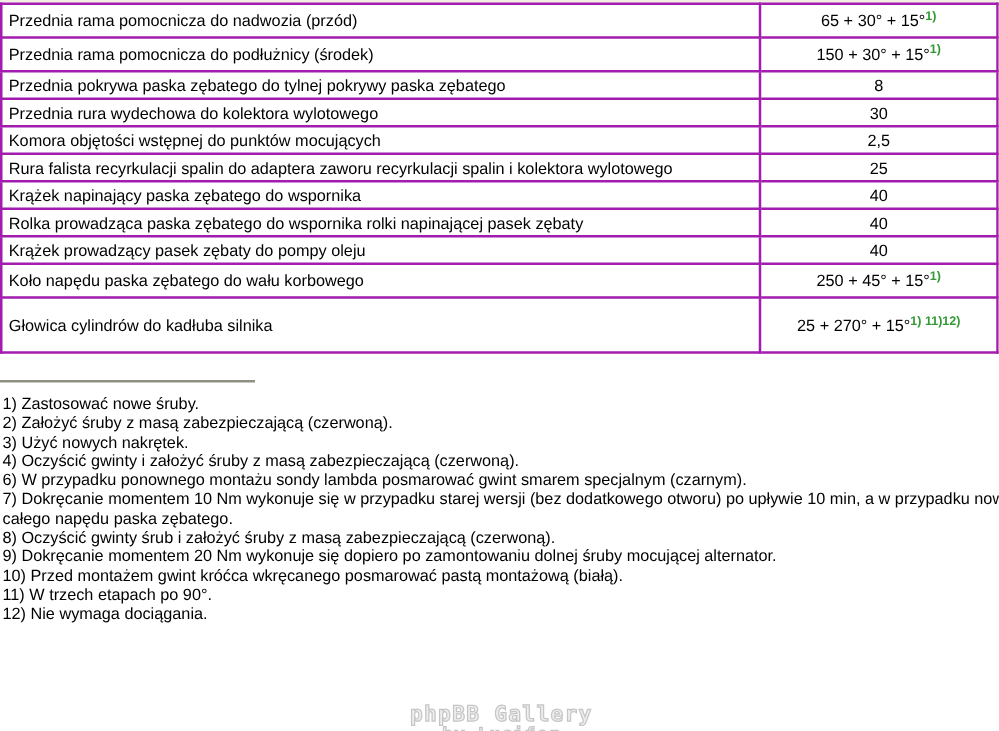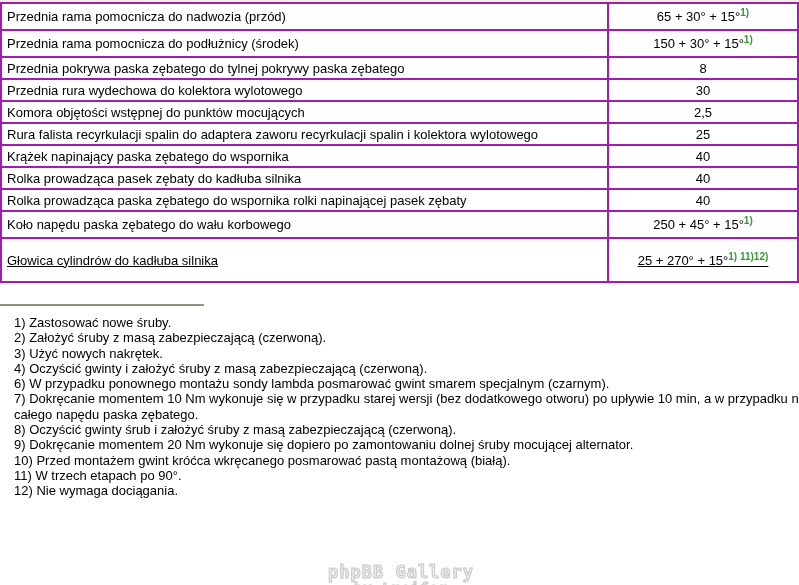--- a/index.html
+++ b/index.html
@@ -23,38 +23,38 @@
     font-size: 13px;
     padding: 0 5px;
     color: #000;
     vertical-align: middle;
     overflow: hidden;
   }
   td.cell-label { white-space: nowrap; }
   td.cell-value { width: 178px; text-align: center; white-space: nowrap; margin-top: 12px; }
   tr.t-row { height: 22px; }
   tr.t-row.has-sup { height: 27px; }
-  tr.t-row.tall { height: 44px; text-decoration: underline; }
+  tr.t-row.tall { height: 44px; }
   .cell-value sup {
     color: #339933;
     font-weight: bold;
     font-size: 10px;
     line-height: 0;
     vertical-align: super;
     letter-spacing: 0px;
   }
 
   .sep {
     width: 204px;
     height: 2px;
     background: #8f8f82;
     margin: 21px 0 9px 0;
   }
 
-  .footnotes { font-size: 13px; line-height: 15.3px; padding-left: 14px; }
+  .footnotes { font-size: 13px; line-height: 15.3px; padding-left: 2px; }
   .fn-line { white-space: nowrap; }
 
   .watermark {
     position: absolute;
     left: 328px;
     top: 562px;
     font-family: "DejaVu Sans Mono", monospace;
     font-weight: bold;
     color: #efefef;
     -webkit-text-stroke: 1px #c6c6c6;
@@ -93,25 +93,25 @@
   </tr>
       <tr class="t-row">
     <td class="cell-label">Rura falista recyrkulacji spalin do adaptera zaworu recyrkulacji spalin i kolektora wylotowego</td>
     <td class="cell-value"><span>25</span></td>
   </tr>
       <tr class="t-row">
     <td class="cell-label">Krążek napinający paska zębatego do wspornika</td>
     <td class="cell-value"><span>40</span></td>
   </tr>
       <tr class="t-row">
-    <td class="cell-label">Rolka prowadząca pasek zębaty do kadłuba silnika</td>
+    <td class="cell-label">Rolka prowadząca paska zębatego do wspornika rolki napinającej pasek zębaty</td>
     <td class="cell-value"><span>40</span></td>
   </tr>
       <tr class="t-row">
-    <td class="cell-label">Rolka prowadząca paska zębatego do wspornika rolki napinającej pasek zębaty</td>
+    <td class="cell-label">Krążek prowadzący pasek zębaty do pompy oleju</td>
     <td class="cell-value"><span>40</span></td>
   </tr>
       <tr class="t-row has-sup">
     <td class="cell-label">Koło napędu paska zębatego do wału korbowego</td>
     <td class="cell-value"><span>250 + 45° + 15°</span><sup>1)</sup></td>
   </tr>
       <tr class="t-row has-sup tall">
     <td class="cell-label">Głowica cylindrów do kadłuba silnika</td>
     <td class="cell-value"><span>25 + 270° + 15°</span><sup>1) 11)12)</sup></td>
   </tr>

